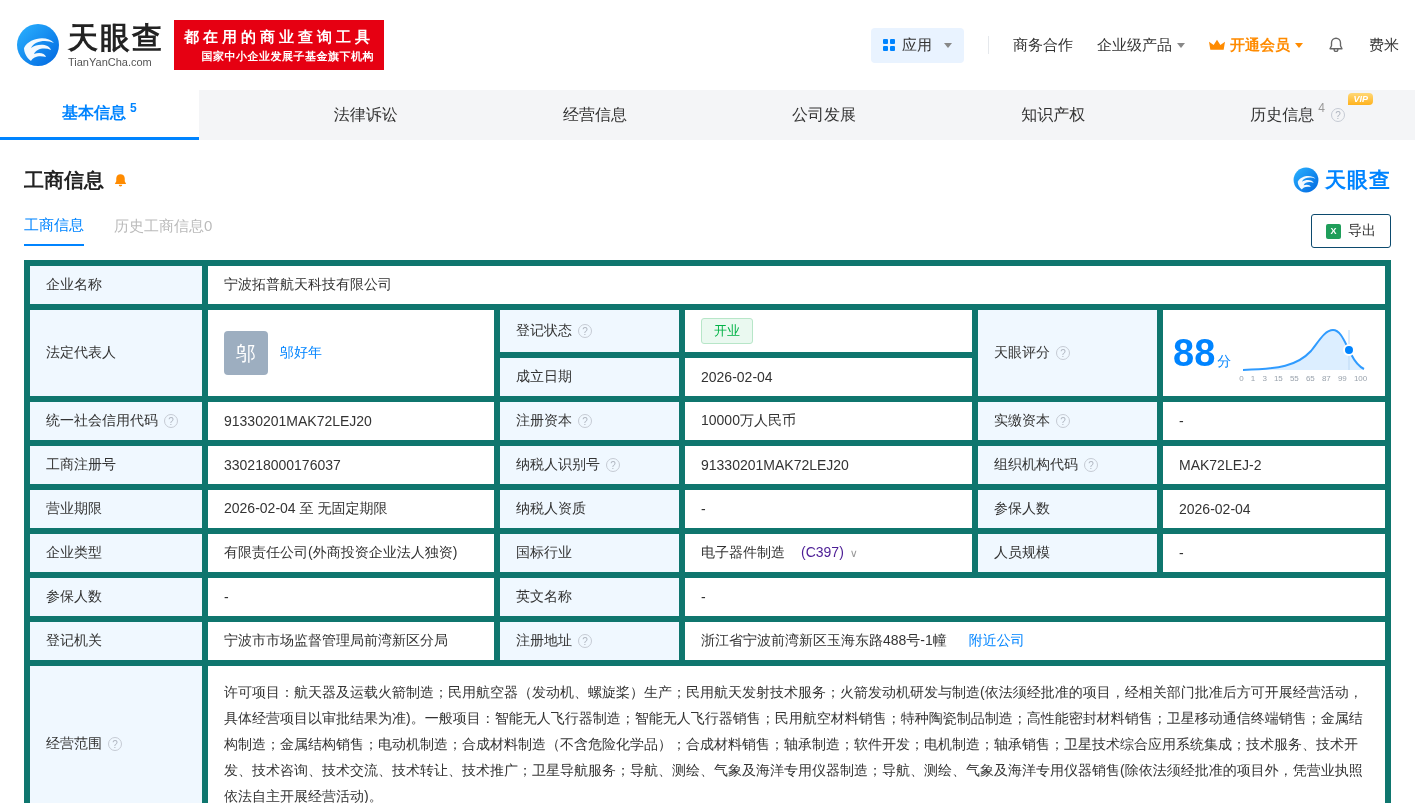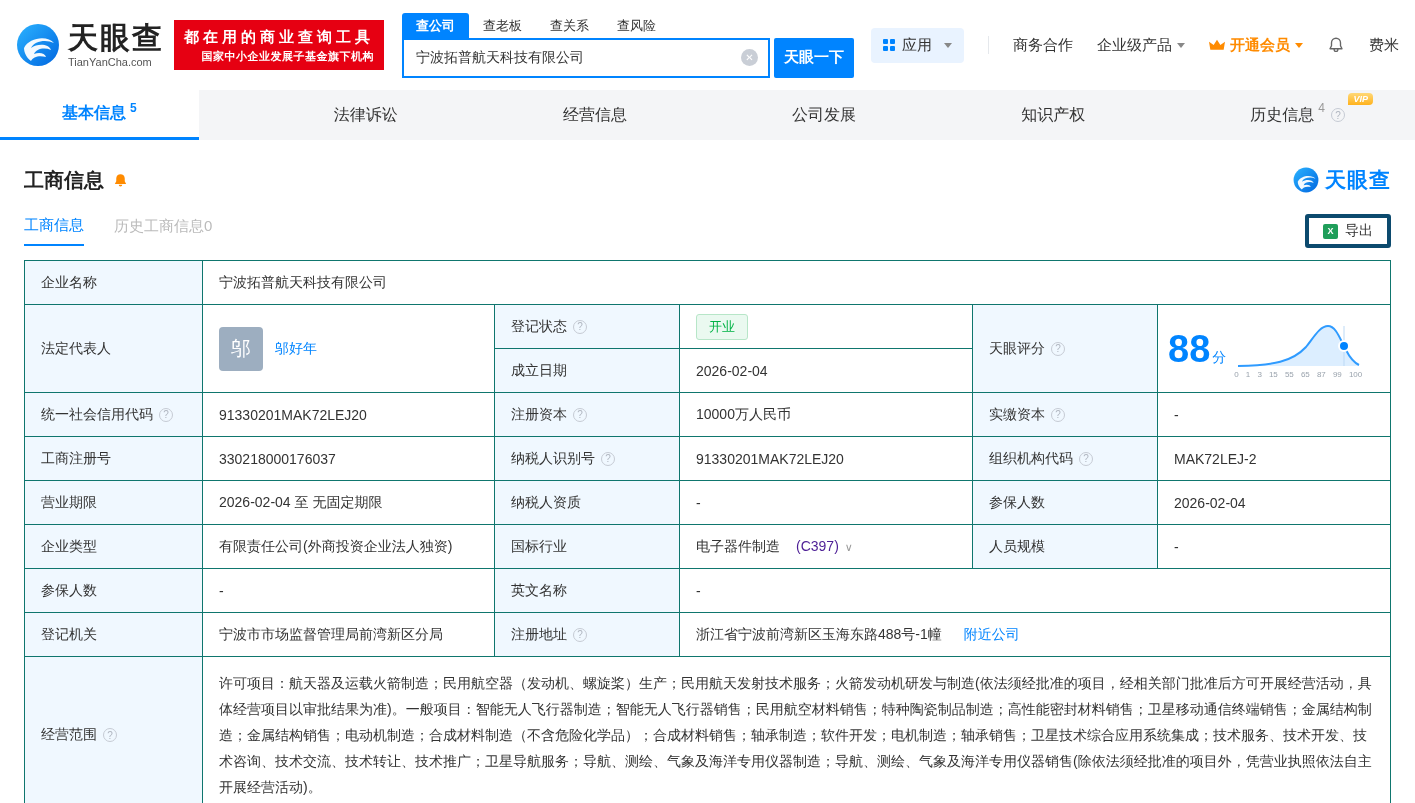--- a/index.html
+++ b/index.html
@@ -110,34 +110,34 @@
   .section-title { font-size: 20px; font-weight: bold; color: #222; }
   .section-bell { margin-left: 8px; color: #ff8b00; display: flex; }
   .watermark { margin-left: auto; display: flex; align-items: center; gap: 6px; cursor: pointer; }
   .watermark-text { color: #0084ff; font-size: 21px; font-weight: bold; letter-spacing: 1px; }
 
   .sub-tabs { display: flex; align-items: center; margin-top: 20px; }
   .sub-tab { font-size: 15px; margin-right: 30px; padding-bottom: 9px; color: #bbb; cursor: pointer; }
   .sub-tab.active { color: #0084ff; border-bottom: 2px solid #0084ff; }
   .export-btn {
     margin-left: auto; display: flex; align-items: center; gap: 7px;
-    border: 4px solid #0c4a6e; border-radius: 3px; height: 34px; padding: 0 14px;
+    border: 1px solid #0c4a6e; border-radius: 3px; height: 34px; padding: 0 14px;
     background: #fff; font-size: 14px; color: #333; cursor: pointer; font-family: inherit;
   }
   .xls-icon {
     width: 15px; height: 15px; background: #1f9e5a; border-radius: 2px;
     display: inline-flex; align-items: center; justify-content: center;
     color: #fff; font-size: 9px; font-weight: bold;
   }
   .xls-icon::after { content: "X"; }
 
   
   .info-table { width: 100%; border-collapse: collapse; margin-top: 12px; font-size: 14px; table-layout: fixed; }
   .info-table td {
-    border: 1px solid #0f766e; padding: 8px 16px; height: 44px;
+    border: 6px solid #0f766e; padding: 8px 16px; height: 44px;
     vertical-align: middle; color: #333; word-break: break-all;
   }
   .info-table td.lbl { background: #f0f8ff; color: #333; }
   .lbl-inner { display: inline-flex; align-items: center; }
 
   .rep { display: flex; align-items: center; gap: 12px; }
   .avatar {
     width: 44px; height: 44px; border-radius: 4px; background: #9daec0;
     color: #fff; font-size: 20px; display: flex; align-items: center; justify-content: center;
     cursor: pointer; flex: none;
@@ -179,35 +179,20 @@
       <span class="logo-cn">天眼查</span>
       <span class="logo-en">TianYanCha.com</span>
     </div>
   </div>
 
   <div class="slogan">
     <div class="slogan-l1">都在用的商业查询工具</div>
     <div class="slogan-l2">国家中小企业发展子基金旗下机构</div>
   </div>
 
-  <div class="search-area">
-    <div class="search-tabs">
-      <span class="search-tab active">查公司</span>
-      <span class="search-tab">查老板</span>
-      <span class="search-tab">查关系</span>
-      <span class="search-tab">查风险</span>
-    </div>
-    <div class="search-row">
-      <div class="search-box">
-        <input type="text" value="宁波拓普航天科技有限公司" style="">
-        <span class="clear-btn"></span>
-      </div>
-      <button class="search-btn">天眼一下</button>
-    </div>
-  </div>
 
   <div class="top-menu">
     <div class="app-chip">
       <span class="grid-icon">
           <i></i>
           <i></i>
           <i></i>
           <i></i>
         </span>
       <span>应用</span>

